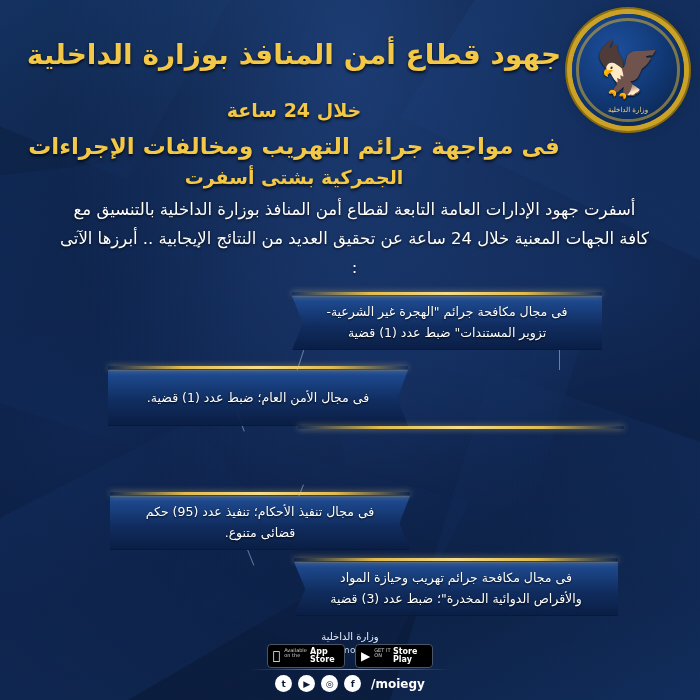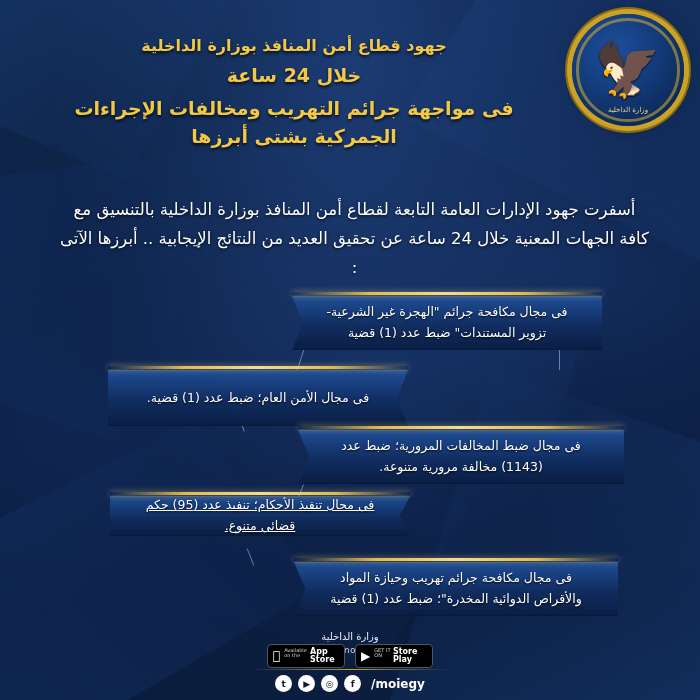--- a/index.html
+++ b/index.html
@@ -81,23 +81,23 @@
     position: absolute;
     top: 34px; right: 138px; left: 26px;
     text-align: center;
   }
   .title-line {
     font-weight: bold;
     color: #f3c846;
     text-shadow: 0 2px 3px rgba(0,0,0,.75);
     line-height: 1.5;
   }
-  .t1 { font-size: 16px; }
-  .t2 { font-size: 19px; margin-top: 3px; }
-  .t3 { font-size: 19px; margin-top: 4px; }
+  .t1 { font-size: 28px; }
+  .t2 { font-size: 19px; margin-top: 20px; }
+  .t3 { font-size: 23px; margin-top: 4px; }
   .t4 { font-size: 19px; }
 
   
   .intro {
     position: absolute;
     top: 196px; left: 60px; right: 51px;
     text-align: center;
     color: #ffffff;
     font-size: 16.5px;
     line-height: 1.75;
@@ -130,21 +130,21 @@
   }
   .gold-edge {
     position: absolute;
     height: 3px;
     background: linear-gradient(90deg, rgba(201,162,39,0) 0%, #e0bb4e 25%, #f5dd8b 50%, #e0bb4e 75%, rgba(201,162,39,0) 100%);
     box-shadow: 0 0 6px rgba(240,210,120,.55);
   }
   .b1 { top: 296px; right: 98px; width: 310px; height: 54px; }
   .b2 { top: 370px; left: 108px; width: 300px; height: 56px; }
   .b3 { top: 430px; right: 76px; width: 326px; height: 54px; }
-  .b4 { top: 496px; left: 110px; width: 300px; height: 40px; text-decoration: underline; }
+  .b4 { top: 496px; left: 110px; width: 300px; height: 54px; }
   .b5 { top: 562px; right: 82px; width: 324px; height: 54px; }
 
   
   .connector { position: absolute; background: rgba(190,215,250,.5); }
 
   
   .footer {
     position: absolute;
     left: 0; right: 0; bottom: 0;
     height: 76px;
@@ -214,53 +214,50 @@
   <div class="emblem">
     <div class="wreath"></div>
     <div class="eagle">🦅</div>
     <div class="sub">وزارة الداخلية</div>
   </div>
 
   <div class="title-wrap">
     <div class="title-line t1">جهود قطاع أمن المنافذ بوزارة الداخلية</div>
     <div class="title-line t2">خلال 24 ساعة</div>
     <div class="title-line t3">فى مواجهة جرائم التهريب ومخالفات الإجراءات</div>
-    <div class="title-line t4">الجمركية بشتى أبرزها</div>
+    <div class="title-line t4">الجمركية بشتى أسفرت</div>
   </div>
 
   <div class="intro">أسفرت جهود الإدارات العامة التابعة لقطاع أمن المنافذ بوزارة الداخلية بالتنسيق مع كافة الجهات المعنية خلال 24 ساعة عن تحقيق العديد من النتائج الإيجابية .. أبرزها الآتى :</div>
 
   <div class="connector" style="top:350px; right:140px; width:1px; height:20px;"></div>
   <div class="connector" style="top:348px; left:300px; width:1px; height:24px; transform:rotate(18deg);"></div>
   <div class="connector" style="top:410px; left:240px; width:1px; height:22px; transform:rotate(-20deg);"></div>
   <div class="connector" style="top:484px; left:300px; width:1px; height:16px; transform:rotate(22deg);"></div>
   <div class="connector" style="top:548px; left:250px; width:1px; height:18px; transform:rotate(-22deg);"></div>
 
   <div class="banner left b1">
     <span>فى مجال مكافحة جرائم "الهجرة غير الشرعية- تزوير المستندات" ضبط عدد (1) قضية</span>
   </div>
   <div class="gold-edge" style="top:292px; right:98px; width:310px;"></div>
 
   <div class="banner right b2">
     <span>فى مجال الأمن العام؛ ضبط عدد (1) قضية.</span>
   </div>
   <div class="gold-edge" style="top:366px; left:108px; width:300px;"></div>
 
-  <div class="banner left b3">
-    <span>فى مجال ضبط المخالفات المرورية؛ ضبط عدد (1143) مخالفة مرورية متنوعة.</span>
-  </div>
   <div class="gold-edge" style="top:426px; right:76px; width:326px;"></div>
 
   <div class="banner right b4">
     <span>فى مجال تنفيذ الأحكام؛ تنفيذ عدد (95) حكم قضائى متنوع.</span>
   </div>
   <div class="gold-edge" style="top:492px; left:110px; width:300px;"></div>
 
   <div class="banner left b5">
-    <span>فى مجال مكافحة جرائم تهريب وحيازة المواد والأقراص الدوائية المخدرة"؛ ضبط عدد (1) قضية</span>
+    <span>فى مجال مكافحة جرائم تهريب وحيازة المواد والأقراص الدوائية المخدرة"؛ ضبط عدد (3) قضية</span>
   </div>
   <div class="gold-edge" style="top:558px; right:82px; width:324px;"></div>
 
   <div class="footer">
     <div class="footer-brand">
       <span class="ar">وزارة الداخلية</span>
       <span class="en">moi</span>
     </div>
 
     <div class="stores">

